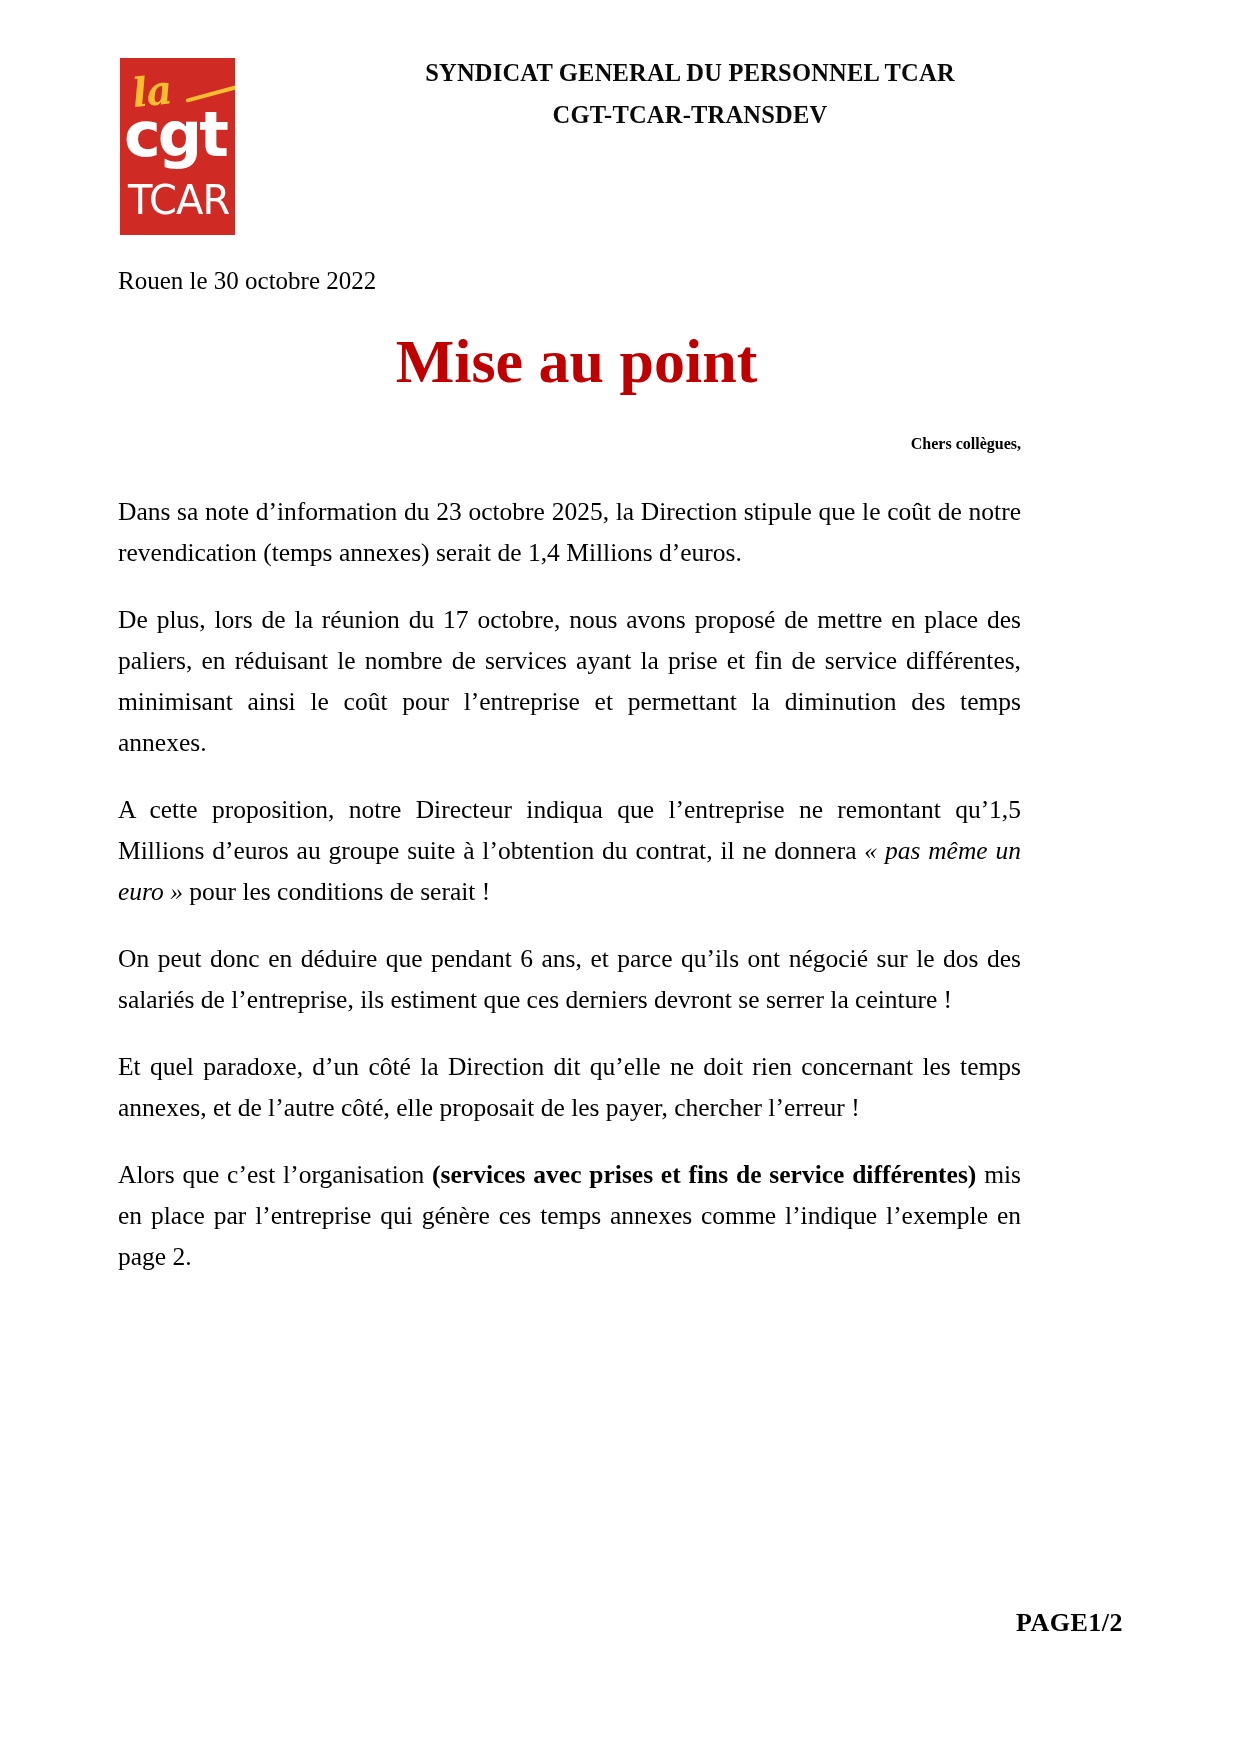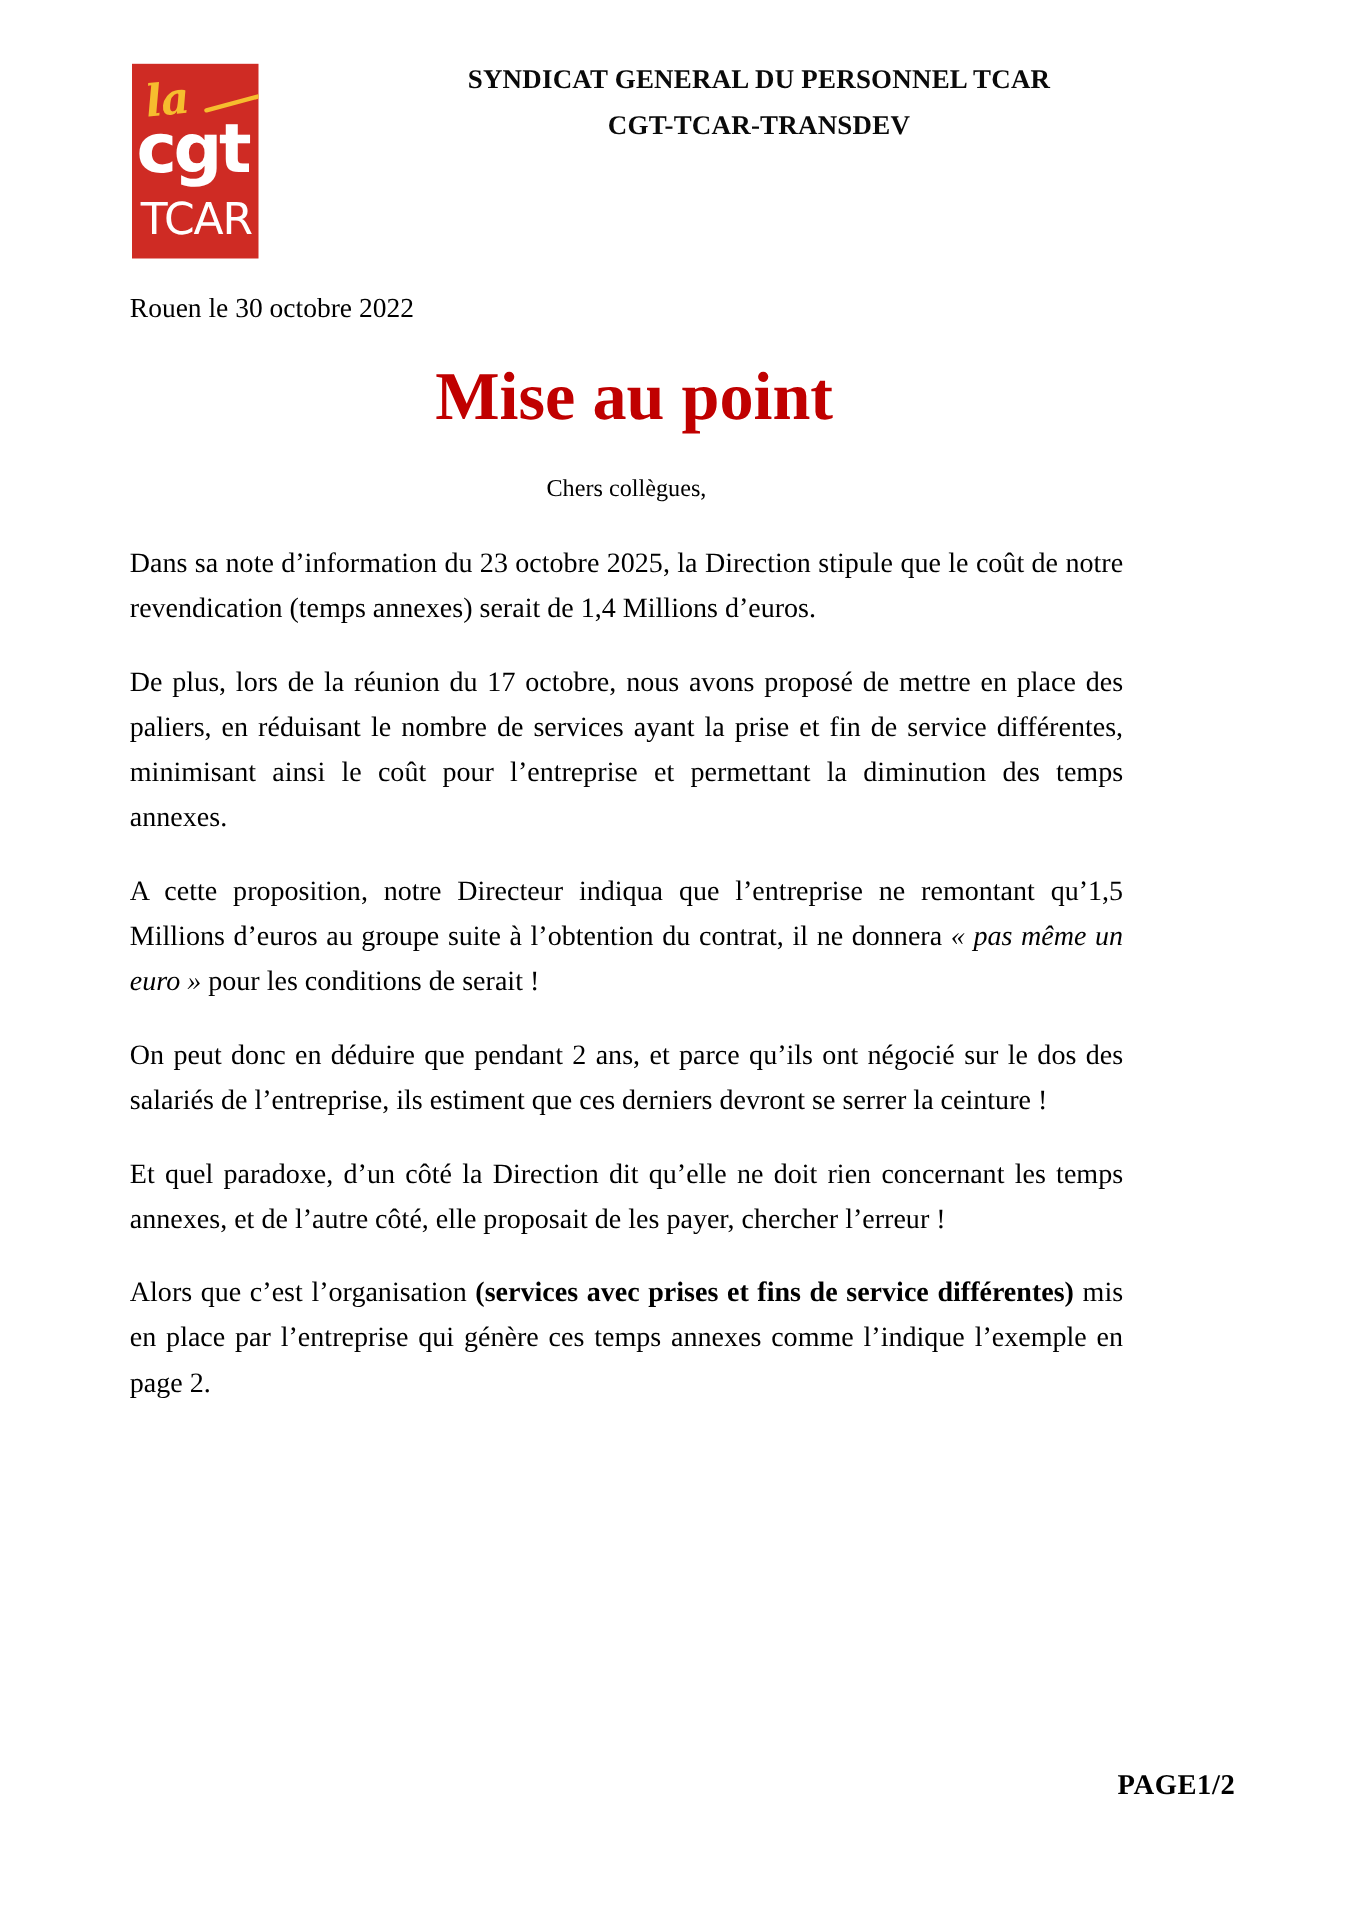--- a/index.html
+++ b/index.html
@@ -141,24 +141,25 @@
   }
 
   
   .body-text {
     position: absolute;
     left: 118px;
     top: 425px;
     width: 903px;
   }
   .salutation {
-    font-size: 22px;
+    font-size: 16px;
     line-height: 38px;
-    text-align: center;
+    text-align: right;
     margin: 0 0 28px 0;
+    font-weight: bold;
   }
   p.para {
     font-size: 25.5px;
     line-height: 41px;
     text-align: justify;
     text-justify: inter-word;
     margin: 0 0 26px 0;
     hyphens: none;
   }
   p.para:last-child { margin-bottom: 0; }
@@ -204,21 +205,21 @@
 
     <p class="salutation">Chers collègues,</p>
 
     <p class="para">Dans sa note d’information du 23 octobre 2025, la Direction stipule que le coût de notre revendication (temps annexes) serait de 1,4 Millions d’euros.</p>
 
 
     <p class="para">De plus, lors de la réunion du 17 octobre, nous avons proposé de mettre en place des paliers, en réduisant le nombre de services ayant la prise et fin de service différentes, minimisant ainsi le coût pour l’entreprise et permettant la diminution des temps annexes.</p>
 
     <p class="para"><span>A cette proposition, notre Directeur indiqua que l’entreprise ne remontant qu’1,5 Millions d’euros au groupe suite à l’obtention du contrat, il ne donnera </span><span class="it">« pas même un euro »</span><span> pour les conditions de serait !</span></p>
 
-    <p class="para">On peut donc en déduire que pendant 2 ans, et parce qu’ils ont négocié sur le dos des salariés de l’entreprise, ils estiment que ces derniers devront se serrer la ceinture !</p>
+    <p class="para">On peut donc en déduire que pendant 6 ans, et parce qu’ils ont négocié sur le dos des salariés de l’entreprise, ils estiment que ces derniers devront se serrer la ceinture !</p>
 
     <p class="para">Et quel paradoxe, d’un côté la Direction dit qu’elle ne doit rien concernant les temps annexes, et de l’autre côté, elle proposait de les payer, chercher l’erreur !</p>
 
     <p class="para"><span>Alors que c’est l’organisation </span><span class="bd">(services avec prises et fins de service différentes)</span><span> mis en place par l’entreprise qui génère ces temps annexes comme l’indique l’exemple en page 2.</span></p>
 
   </div>
 
   <div class="footer">PAGE1/2</div>
 
 </div>

